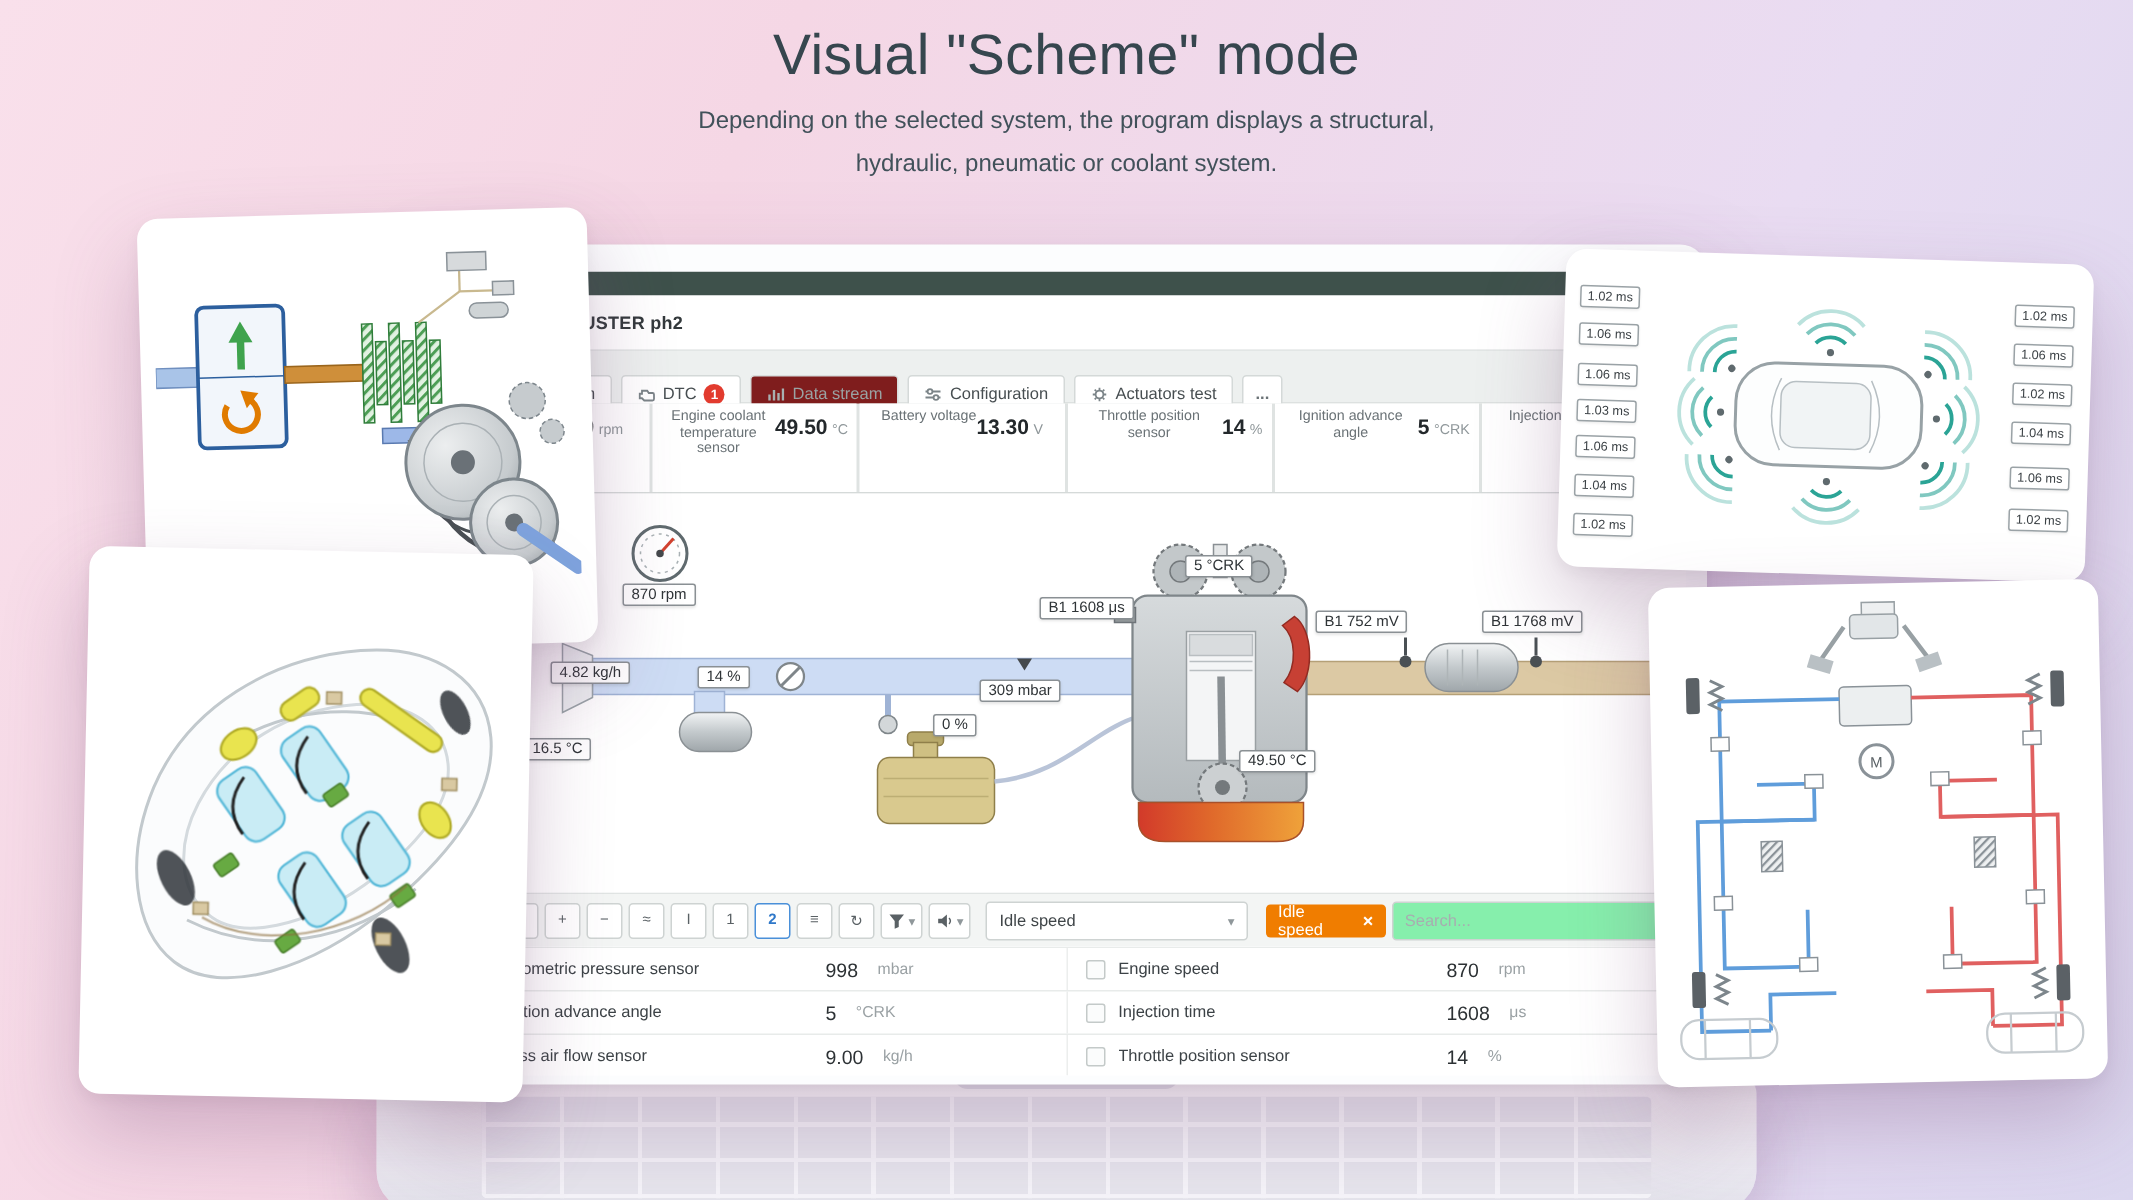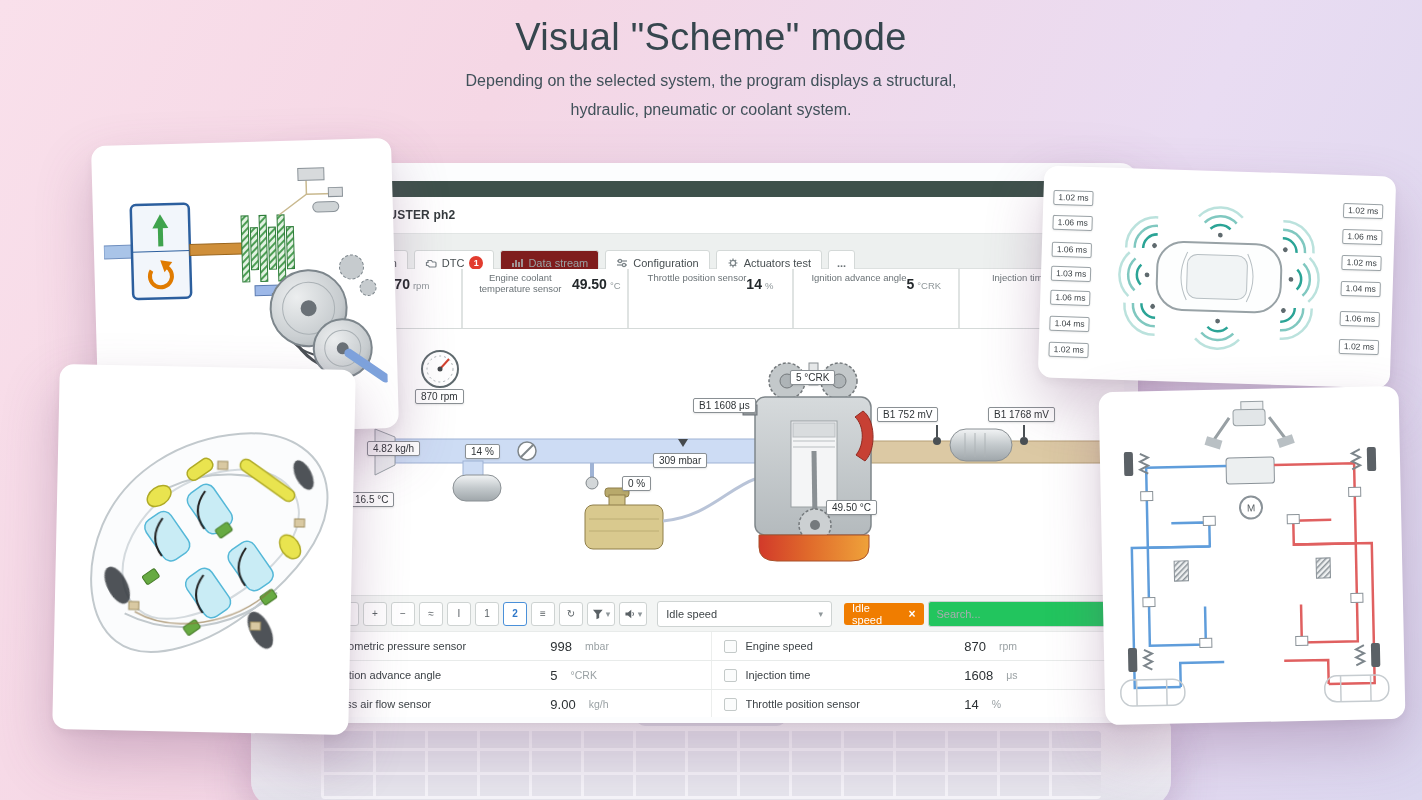--- a/index.html
+++ b/index.html
@@ -56,21 +56,21 @@
     align-items:center;justify-content:center;font-size:10px;color:#5a6165;padding:0 4px;gap:2px}
   .tbtn.pressed{background:#5d6c69;border-color:#5d6c69;color:#fff;font-size:6.5px}
   .tbtn.sel{border-color:#4a90d9;color:#2f78c9;font-weight:700}
   .tbtn svg{width:12px;height:12px}
   .caret{color:#8f979a;font-size:9px}
   .dd{width:178px;height:26px;background:#fff;border:1px solid #ced3d2;border-radius:3px;display:flex;align-items:center;
     padding:0 8px;font-size:11px;color:#3f4548;margin-left:6px}
   .dd .caret{margin-left:auto}
   .chip{height:22px;background:#f07d00;border-radius:3px;color:#fff;display:inline-flex;align-items:center;gap:7px;padding:0 8px;font-size:11px;margin-left:8px}
   .chip .x{font-size:12px;font-weight:700;cursor:pointer;line-height:1}
-  .search{margin-left:auto;width:190px;height:26px;background:#22c55e;border:1px solid #ced3d2;border-radius:3px;display:flex;padding:0 8px}
+  .search{margin-left:auto;width:190px;height:26px;background:#86efac;border:1px solid #ced3d2;border-radius:3px;display:flex;padding:0 8px}
   .search input{border:0;outline:0;width:100%;font-size:11px;color:#3f4548;font-family:inherit;background:transparent}
   .search input::placeholder{color:#a7aeb0}
   .streamtbl{flex:1;overflow:hidden;background:#fff}
   .srow{display:grid;grid-template-columns:1fr 1fr;height:29px;border-top:1px solid #e8ebea}
   .scell{display:flex;align-items:center;padding:0 12px;gap:9px}
   .scell+.scell{border-left:1px solid #eceeed}
   .cb{width:13px;height:13px;border:1px solid #c4cac9;border-radius:2px;background:#fbfcfc;flex:none}
   .sname{flex:0 0 54%;font-size:11px;color:#3c4246;overflow:hidden;white-space:nowrap}
   .sval{font-size:13px;color:#2c3134}
   .sunit{font-size:10.5px;color:#9aa1a4;margin-left:4px}
@@ -175,20 +175,24 @@
       <div class="cardsrow">
         <div class="scard">
           <span class="t">Engine speed</span>
           <span class="v"><span>870</span><span class="u">rpm</span></span>
         </div>
         <div class="scard">
           <span class="t">Engine coolant temperature sensor</span>
           <span class="v"><span>49.50</span><span class="u">°C</span></span>
         </div>
         <div class="scard">
+          <span class="t">Battery voltage</span>
+          <span class="v"><span>13.30</span><span class="u">V</span></span>
+        </div>
+        <div class="scard">
           <span class="t">Throttle position sensor</span>
           <span class="v"><span>14</span><span class="u">%</span></span>
         </div>
         <div class="scard">
           <span class="t">Ignition advance angle</span>
           <span class="v"><span>5</span><span class="u">°CRK</span></span>
         </div>
         <div class="scard">
           <span class="t">Injection time</span>
           <span class="v"><span>1608</span><span class="u">μs</span></span>

